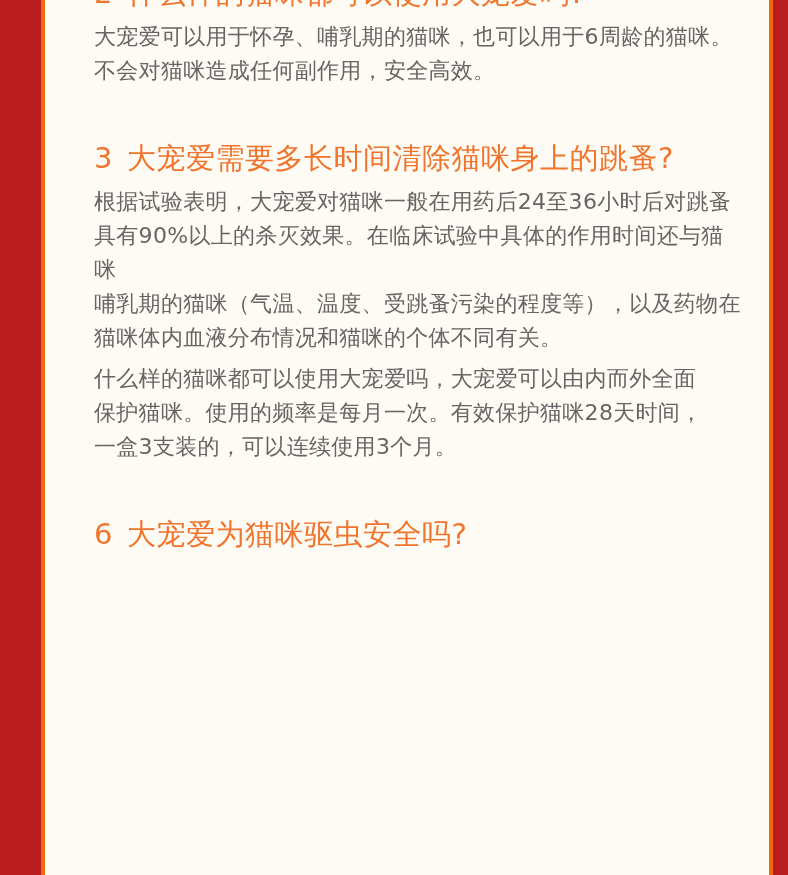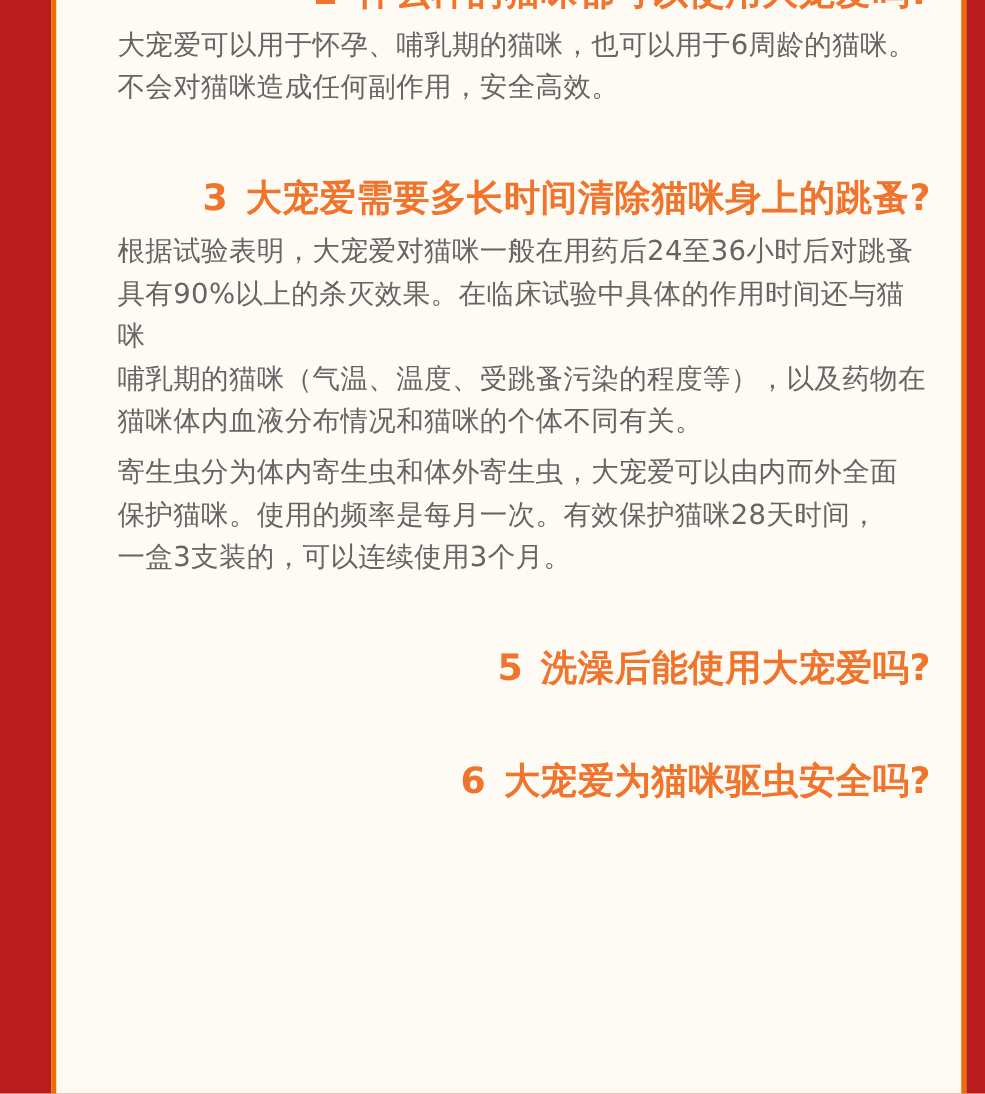--- a/index.html
+++ b/index.html
@@ -28,26 +28,25 @@
     background: #FEFBF4;
     border-left: 4px solid #EC6C0A;
     border-right: 4px solid #EC6C0A;
     box-sizing: border-box;
     padding: 0 24px 0 49px;
     overflow: hidden;
   }
   .faq-heading {
     margin: 50px 0 0 0;
     font-size: 29px;
-    font-weight: bold;
+    font-weight: normal;
     line-height: 40px;
     color: #F0742C;
     letter-spacing: 0.5px;
     white-space: nowrap;
-    text-align: right;
   }
   .faq-heading.clipped {
     margin-top: -27px;
   }
   .faq-number {
     display: inline-block;
     margin-right: 14px;
   }
   .faq-answer {
     margin: 7px 0 0 0;
@@ -72,27 +71,26 @@
 
     <section>
       <h2 class="faq-heading"><span class="faq-number">3</span><span>大宠爱需要多长时间清除猫咪身上的跳蚤?</span></h2>
       <p class="faq-answer">根据试验表明，大宠爱对猫咪一般在用药后24至36小时后对跳蚤
 具有90%以上的杀灭效果。在临床试验中具体的作用时间还与猫咪
 哺乳期的猫咪（气温、温度、受跳蚤污染的程度等），以及药物在
 猫咪体内血液分布情况和猫咪的个体不同有关。</p>
     </section>
 
     <section>
-      <p class="faq-answer">寄生虫分为体内寄生虫和体外寄生虫，大宠爱可以由内而外全面
+      <p class="faq-answer">什么样的猫咪都可以使用大宠爱吗，大宠爱可以由内而外全面
 保护猫咪。使用的频率是每月一次。有效保护猫咪28天时间，
 一盒3支装的，可以连续使用3个月。</p>
     </section>
 
     <section>
-      <h2 class="faq-heading"><span class="faq-number">5</span><span>洗澡后能使用大宠爱吗?</span></h2>
     </section>
 
     <section>
       <h2 class="faq-heading"><span class="faq-number">6</span><span>大宠爱为猫咪驱虫安全吗?</span></h2>
 
     </section>
 
   </div>
 </div>
 

